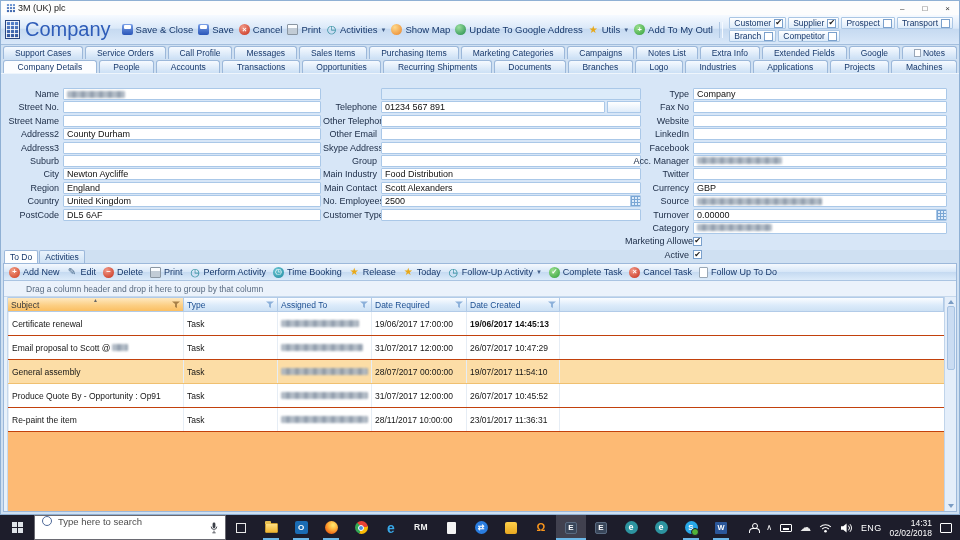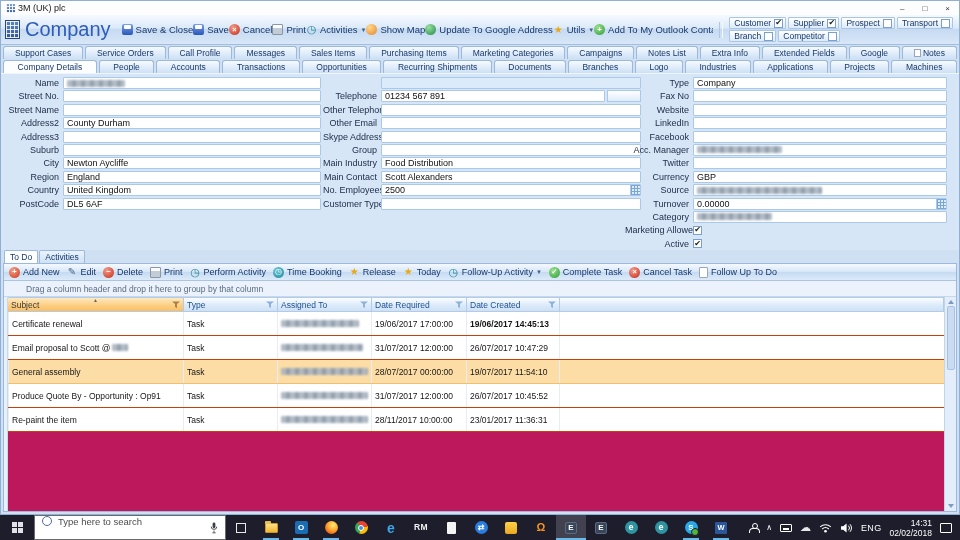--- a/index.html
+++ b/index.html
@@ -9,21 +9,21 @@
 
   
   .app{position:absolute;top:0;left:0;right:0;height:515px;background:#cfe0f2;border:1px solid #8fb0d4;display:flex;flex-direction:column;overflow:hidden}
   .titlebar{height:14px;min-height:14px;background:#fdfdfd;display:flex;align-items:center;gap:3px;padding:0 5px;font-size:9px;color:#1a1a1a}
   .app-ico{width:9px;height:9px;min-width:9px;background-image:repeating-linear-gradient(0deg,rgba(255,255,255,.9) 0 1px,transparent 1px 3px),repeating-linear-gradient(90deg,rgba(255,255,255,.9) 0 1px,transparent 1px 3px),linear-gradient(#7aa0d8,#3a60a8)}
   .wcontrols{margin-left:auto;display:flex;gap:18px;padding-right:4px;color:#333;font-size:8px}
 
   .main-toolbar{height:30px;min-height:30px;display:flex;align-items:center;padding:0 4px;gap:3px;background:linear-gradient(180deg,#f6faff,#dbe9f9 45%,#c6daf1 50%,#d8e7f8);border-bottom:1px solid #a3bedd}
   .bld{width:15px;height:19px;min-width:15px;background-image:repeating-linear-gradient(0deg,rgba(255,255,255,.85) 0 1px,transparent 1px 4px),repeating-linear-gradient(90deg,rgba(255,255,255,.85) 0 1px,transparent 1px 4px),linear-gradient(#5a86d0,#34569a);border:1px solid #2a4680}
   .page-title{font-size:20px;color:#2e5cb8;margin:0 8px 1px 2px;white-space:nowrap}
-  .tb-buttons{display:flex;align-items:center;flex:1;min-width:0;overflow:hidden}
+  .tb-buttons{display:flex;align-items:center;gap:5px;flex:1;min-width:0;overflow:hidden}
   .tbtn{display:flex;align-items:center;gap:3px;font-size:9.5px;color:#17386b;white-space:nowrap}
   .caret{font-size:6px;color:#44608a}
   .splitter{width:4px;height:16px;border-left:1px solid #aec6e2;border-right:1px solid #f4f9ff;margin:0 3px}
   .flags{display:flex;flex-direction:column;gap:1px;padding-right:2px}
   .flagrow{display:flex;gap:2px}
   .flag{display:flex;align-items:center;gap:3px;height:12px;padding:0 2px 0 4px;font-size:8.5px;color:#17386b;background:linear-gradient(180deg,#ffffff,#dcebfa);border:1px solid #aac6e4;border-radius:1px}
 
   
   .ic{width:11px;height:11px;min-width:11px;display:inline-flex;align-items:center;justify-content:center;font-size:7.5px;line-height:1;color:#fff;border-radius:50%;font-weight:bold}
   .ic-save{border-radius:2px;background:linear-gradient(180deg,#7aa0e8,#2a56b8);position:relative}
@@ -41,21 +41,21 @@
   .ic-page{width:9px;min-width:9px;border-radius:1px;background:#fff;border:1px solid #9aa8b6}
 
   
   .tabsrow{height:14px;min-height:14px;display:flex;gap:2px;padding:1px 2px 0}
   .tab{flex:1 1 auto;display:flex;align-items:center;justify-content:center;gap:2px;padding:0 4px;font-size:8.5px;color:#17386b;background:linear-gradient(180deg,#f6faff,#cce0f5);border:1px solid #9cb8da;border-bottom:none;border-radius:3px 3px 0 0;overflow:hidden;white-space:nowrap}
   .tab.active{background:#fcfdff}
   .tab-ic{width:7px;height:8px;min-width:7px;background:#fff;border:1px solid #98a6b8}
 
   
   .form{height:177px;min-height:177px;position:relative;background:#d7e6f7;border-top:1px solid #eef5fc;font-size:9px}
-  .fcol{position:absolute;top:3px;display:flex;flex-direction:column;gap:1.4px}
+  .fcol{position:absolute;top:14px;display:flex;flex-direction:column;gap:1.4px}
   .frow{display:flex;align-items:center;height:12px;min-height:12px}
   .flabel{text-align:right;padding-right:4px;color:#20304a;white-space:nowrap}
   #fcol-left .flabel{width:56px;min-width:56px}
   #fcol-mid .flabel{width:58px;min-width:58px}
   #fcol-right .flabel{width:68px;min-width:68px}
   .ffield{flex:1;height:12px;background:#fff;border:1px solid #aac8e8;border-radius:1px;display:flex;align-items:center;padding:0 3px;color:#101010;position:relative;overflow:hidden}
   .ffield.disabled{background:#dcebfa}
   .fbtn{width:34px;min-width:34px;height:12px;margin-left:2px;background:linear-gradient(180deg,#fff,#dfecfa);border:1px solid #aac8e8}
   .spin{position:absolute;right:0;top:0;bottom:0;width:10px;border-left:1px solid #aac8e8;background-color:#ddebfa;background-image:repeating-linear-gradient(0deg,#7aa6d4 0 1px,transparent 1px 3px),repeating-linear-gradient(90deg,#7aa6d4 0 1px,transparent 1px 3px)}
   .redact{display:inline-block;height:7px;background:repeating-linear-gradient(90deg,#aab4c0 0 5px,#8a98a8 5px 9px);border-radius:1px;filter:blur(1px);opacity:.9}
@@ -65,21 +65,21 @@
   
   .sub{flex:1;display:flex;flex-direction:column;padding:0 2px 2px}
   .subtabs{height:13px;min-height:13px;display:flex;gap:1px;padding-left:1px}
   .subtab{display:flex;align-items:center;padding:0 5px;font-size:8.5px;color:#17386b;background:linear-gradient(180deg,#eaf3fc,#cfe2f5);border:1px solid #9cb8da;border-bottom:none;border-radius:2px 2px 0 0}
   .subtab.active{background:#fdfeff}
   .subpanel{flex:1;border:1px solid #9cb8da;background:#fff;display:flex;flex-direction:column;overflow:hidden}
   .subtoolbar{height:17px;min-height:17px;display:flex;align-items:center;gap:7px;padding:0 5px;font-size:9px;color:#17386b;background:linear-gradient(180deg,#f5f9fe,#d7e7f8 48%,#c5daf1 52%,#dcebfa);border-bottom:1px solid #aac4e2;overflow:hidden}
   .sbtn{display:flex;align-items:center;gap:3px;white-space:nowrap}
   .groupbar{height:16px;min-height:16px;background:#ebf2fb;border-bottom:1px solid #c6d8ec;display:flex;align-items:center;padding-left:22px;font-size:8.5px;color:#5a6c82}
   .gridwrap{flex:1;position:relative;background:#e8f1fa;padding:0 12px 0 3px}
-  .grid{height:100%;background:#be185d;border-left:1px solid #c6d8ec}
+  .grid{height:100%;background:#fdba74;border-left:1px solid #c6d8ec}
   .ghead{display:flex;height:15px}
   .gh{position:relative;display:flex;align-items:center;gap:2px;padding:0 3px;font-size:8.5px;color:#1d4f91;background:linear-gradient(180deg,#fbfdff,#dcebfa 55%,#cde1f4);border:1px solid #b2cbe8;border-left:none}
   .gh.hl{background:linear-gradient(180deg,#fee8c0,#fccf85 55%,#fbbf62);color:#3a3a3a}
   .gh.fill{flex:1}
   .sort{position:absolute;top:-1px;left:50%;transform:translateX(-50%);font-size:5px;color:#666}
   .funnel{margin-left:auto;width:8px;height:8px;min-width:8px;background:#8cb0da;clip-path:polygon(0 12%,100% 12%,62% 45%,62% 95%,38% 82%,38% 45%)}
   .gh.hl .funnel{background:#a88048}
   .grow{display:flex;height:24px;min-height:13px;border-bottom:1px solid #c2410c;font-size:8.5px;color:#151515;background:#fff}
   .grow.sel{background:#fcdda6;border-bottom-color:#f0c070}
   .gc{display:flex;align-items:center;gap:2px;padding:0 3px;border-right:1px solid #e6edf5;overflow:hidden;white-space:nowrap}

